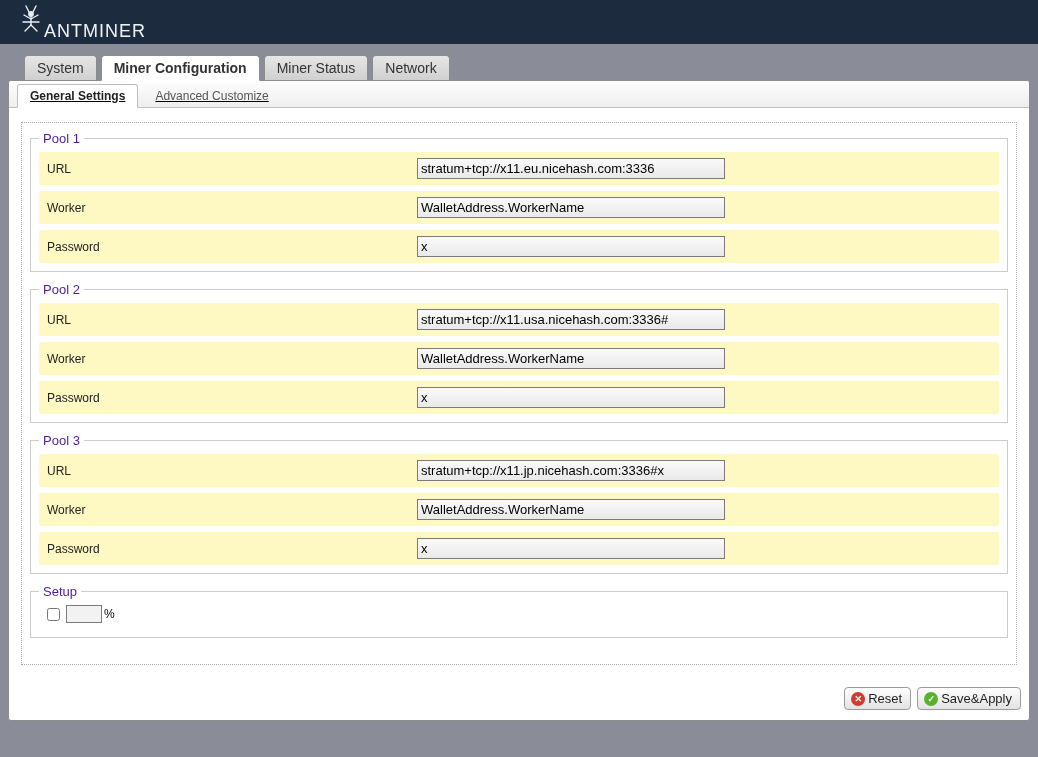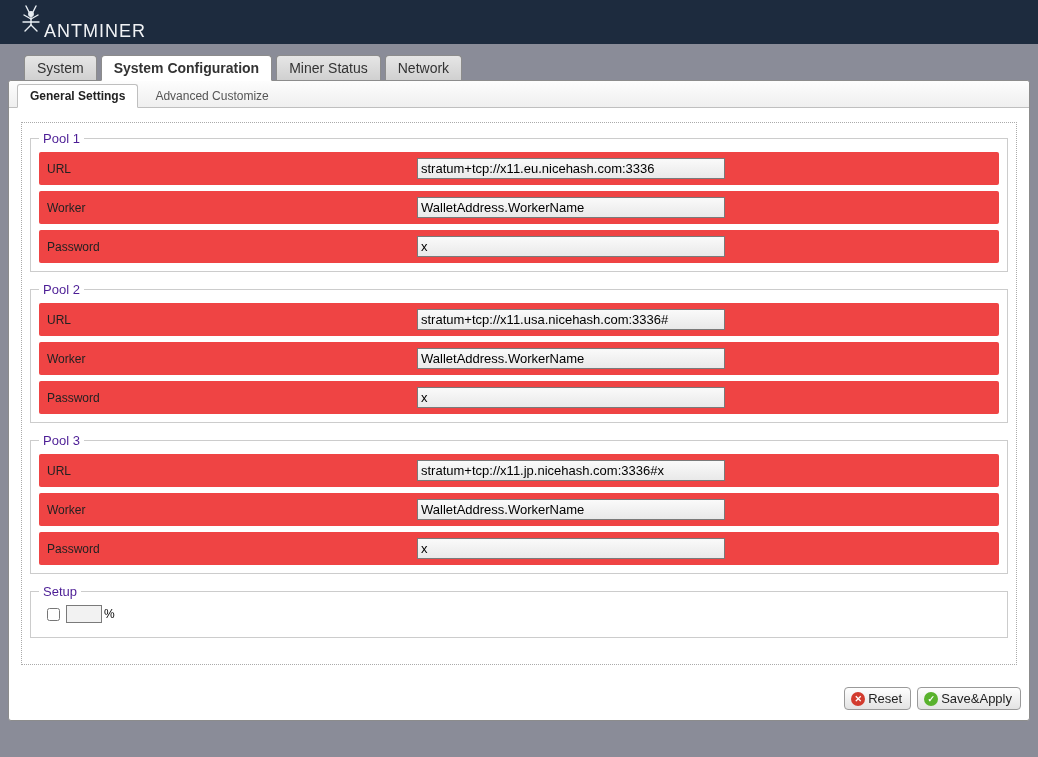--- a/index.html
+++ b/index.html
@@ -66,20 +66,21 @@
     position: relative;
   }
   .subtabs {
     display: flex;
     gap: 4px;
     padding-left: 8px;
     padding-top: 2px;
     border-bottom: 1px solid #bfbfbf;
     background: linear-gradient(#fdfdfd,#efefef);
     border-radius: 3px 3px 0 0;
+    text-decoration: underline;
   }
   .subtab {
     padding: 4px 12px;
     font-size: 12px;
     color: #555;
     cursor: pointer;
     border: 1px solid transparent;
     border-bottom: none;
     position: relative;
     top: 1px;
@@ -116,21 +117,21 @@
   }
   fieldset.pool legend {
     font-weight: normal;
     color: #4c1d95;
     font-size: 13px;
     padding: 0 4px;
   }
   .row {
     display: flex;
     align-items: center;
-    background: #ef4444;
+    background: #fef9c3;
     border-radius: 2px;
     margin-top: 6px;
     padding: 6px 8px;
   }
   .row-label {
     width: 370px;
     color: #222;
     font-size: 12px;
   }
   .row input[type=text] {
@@ -204,21 +205,21 @@
     </svg>
     <span class="logo-text">
       <span class="thin">ANT</span><span class="bold">MINER</span>
     </span>
   </div>
 </div>
 
 <div class="outer">
   <div class="tabs">
     <div class="tab">System</div>
-    <div class="tab active">System Configuration</div>
+    <div class="tab active">Miner Configuration</div>
     <div class="tab">Miner Status</div>
     <div class="tab">Network</div>
   </div>
 
   <div class="panel">
     <div class="subtabs">
       <div class="subtab active">General Settings</div>
       <div class="subtab">Advanced Customize</div>
     </div>
 

